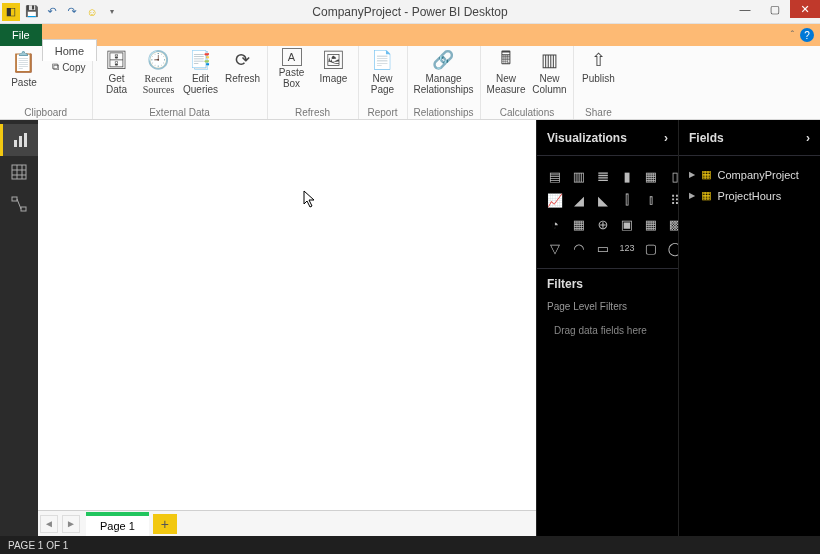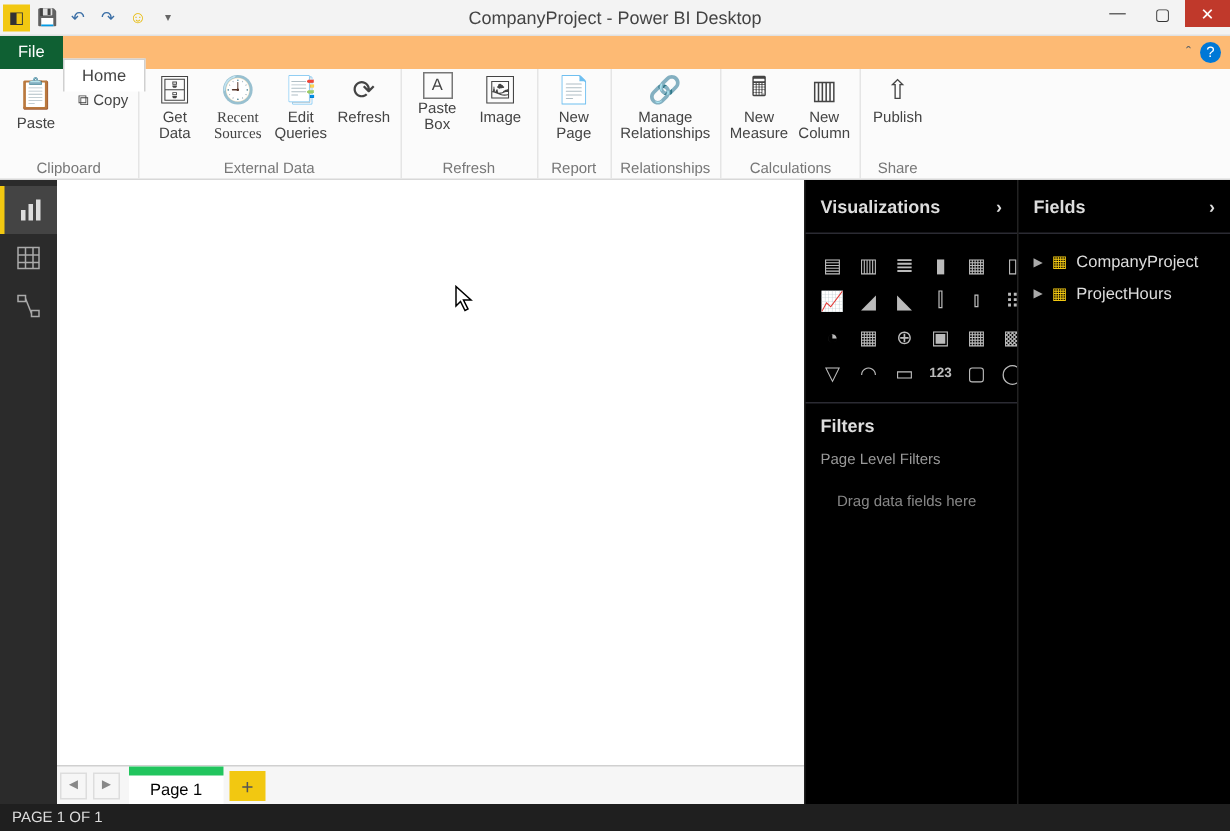--- a/index.html
+++ b/index.html
@@ -36,31 +36,31 @@
 .leftnav { width: 38px; background: #2b2b2b; display: flex; flex-direction: column; padding-top: 4px; }
 .leftnav .nav-item { height: 32px; display: flex; align-items: center; justify-content: center; color: #ddd; font-size: 16px; }
 .leftnav .nav-item.active { background: #444; border-left: 3px solid #f2c811; }
 
 .canvas-area { flex: 1; display: flex; flex-direction: column; background: #fff; position: relative; }
 .canvas { flex: 1; background: #fff; position: relative; }
 .cursor { position: absolute; top: 70px; left: 265px; font-size: 16px; color: #000; }
 
 .pagetabs { height: 26px; border-top: 1px solid #d0d0d0; display: flex; align-items: center; background: #f6f6f6; }
 .pagetabs .navbtn { width: 18px; height: 18px; margin: 0 2px; display: flex; align-items: center; justify-content: center; font-size: 10px; color: #888; border: 1px solid #ddd; }
-.pagetab { font-size: 11px; padding: 4px 14px; background: #fff; border-top: 6px solid #22c55e; margin-left: 4px; }
+.pagetab { font-size: 11px; padding: 4px 14px; background: #fff; border-top: 4px solid #22c55e; margin-left: 4px; }
 .addpage { width: 24px; height: 20px; background: #f2c811; display: flex; align-items: center; justify-content: center; margin-left: 4px; color: #555; font-size: 14px; }
 
 .panel { width: 142px; background: #000000; color: #ddd; display: flex; flex-direction: column; border-left: 1px solid #222; }
 .panel-header { height: 36px; display: flex; align-items: center; justify-content: space-between; padding: 0 10px; font-size: 12px; font-weight: 600; border-bottom: 1px solid #2b2b33; }
 .viz-grid { display: grid; grid-template-columns: repeat(6, 20px); gap: 4px 4px; padding: 10px 8px; }
 .viz-icon { width: 20px; height: 20px; display: flex; align-items: center; justify-content: center; font-size: 13px; color: #bbb; }
 .filters-section { border-top: 1px solid #2b2b33; padding: 8px 10px; font-size: 11px; }
 .filters-section .h { font-weight: 600; font-size: 12px; margin-bottom: 10px; }
 .filters-section .sub { color: #999; font-size: 10px; margin-bottom: 8px; }
-.filters-section .drop { border: 5px solid #000000; padding: 4px 6px; color: #888; font-size: 10px; }
+.filters-section .drop { border: 1px solid #000000; padding: 4px 6px; color: #888; font-size: 10px; }
 
 .fields-list { padding: 8px 4px; }
 .field-item { display: flex; align-items: center; gap: 6px; font-size: 11px; padding: 4px 6px; color: #ddd; }
 .field-item .tri { font-size: 8px; color: #aaa; }
 .field-item .tbl { font-size: 11px; color: #f2c811; }
 
 .statusbar { position: absolute; bottom: 0; left: 0; right: 0; height: 18px; background: #1f1f1f; color: #ddd; font-size: 10px; display: flex; align-items: center; padding-left: 8px; }
 
 svg { display: block; }
 </style>
@@ -266,21 +266,21 @@
       <div class="viz-icon">⠿</div>
       <div class="viz-icon">◔</div>
       <div class="viz-icon">▦</div>
       <div class="viz-icon">⊕</div>
       <div class="viz-icon">▣</div>
       <div class="viz-icon">▦</div>
       <div class="viz-icon">▩</div>
       <div class="viz-icon">▽</div>
       <div class="viz-icon">◠</div>
       <div class="viz-icon">▭</div>
-      <div class="viz-icon" style="font-size:9px;font-weight:bold;">123</div>
+      <div class="viz-icon" style="font-size:9px;">123</div>
       <div class="viz-icon">▢</div>
       <div class="viz-icon">◯</div>
     </div>
     <div class="filters-section">
       <div class="h">Filters</div>
       <div class="sub">Page Level Filters</div>
       <div class="drop">Drag data fields here</div>
     </div>
   </div>
 

